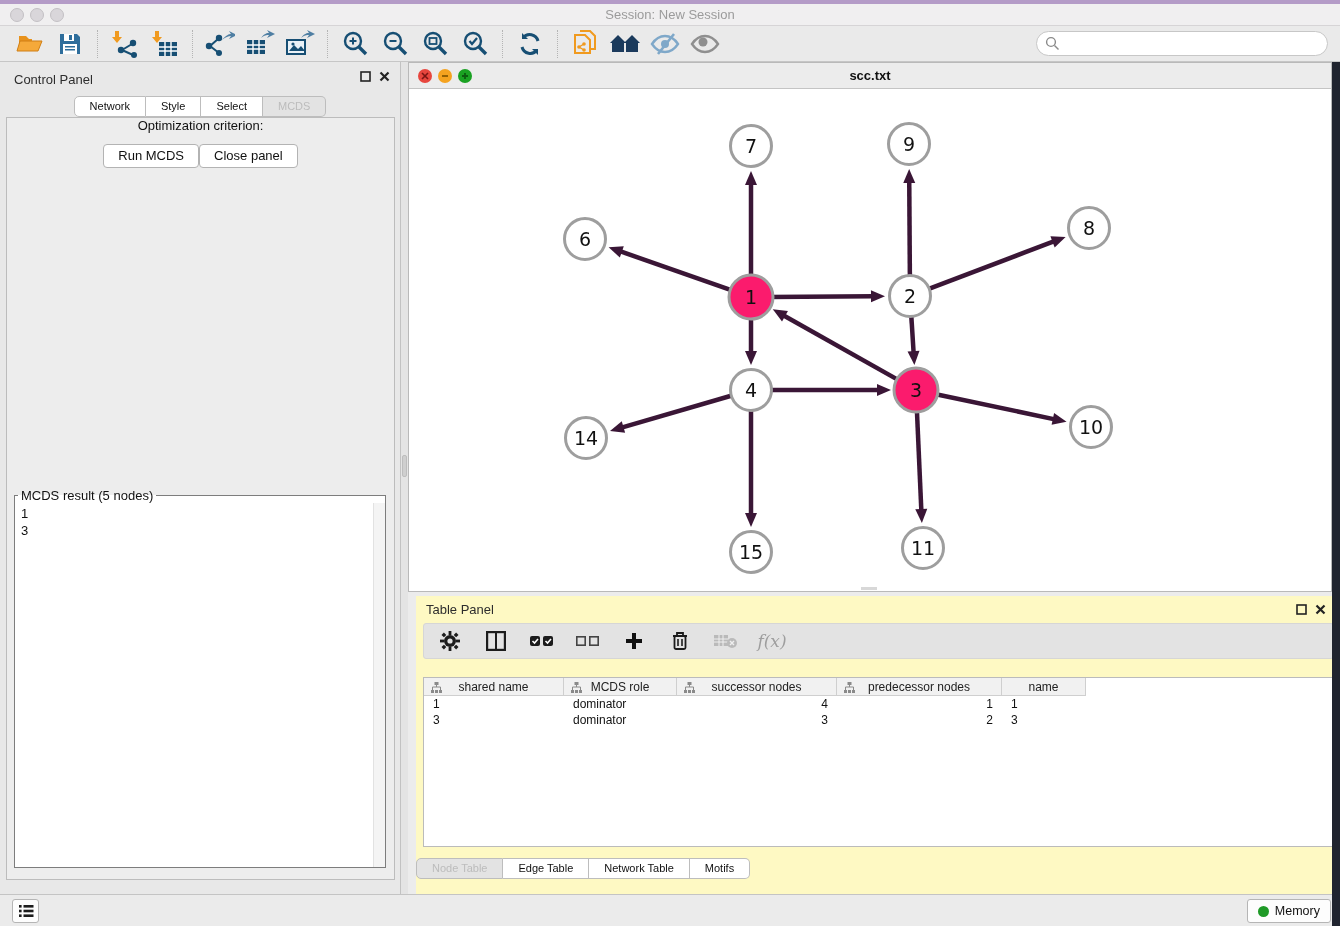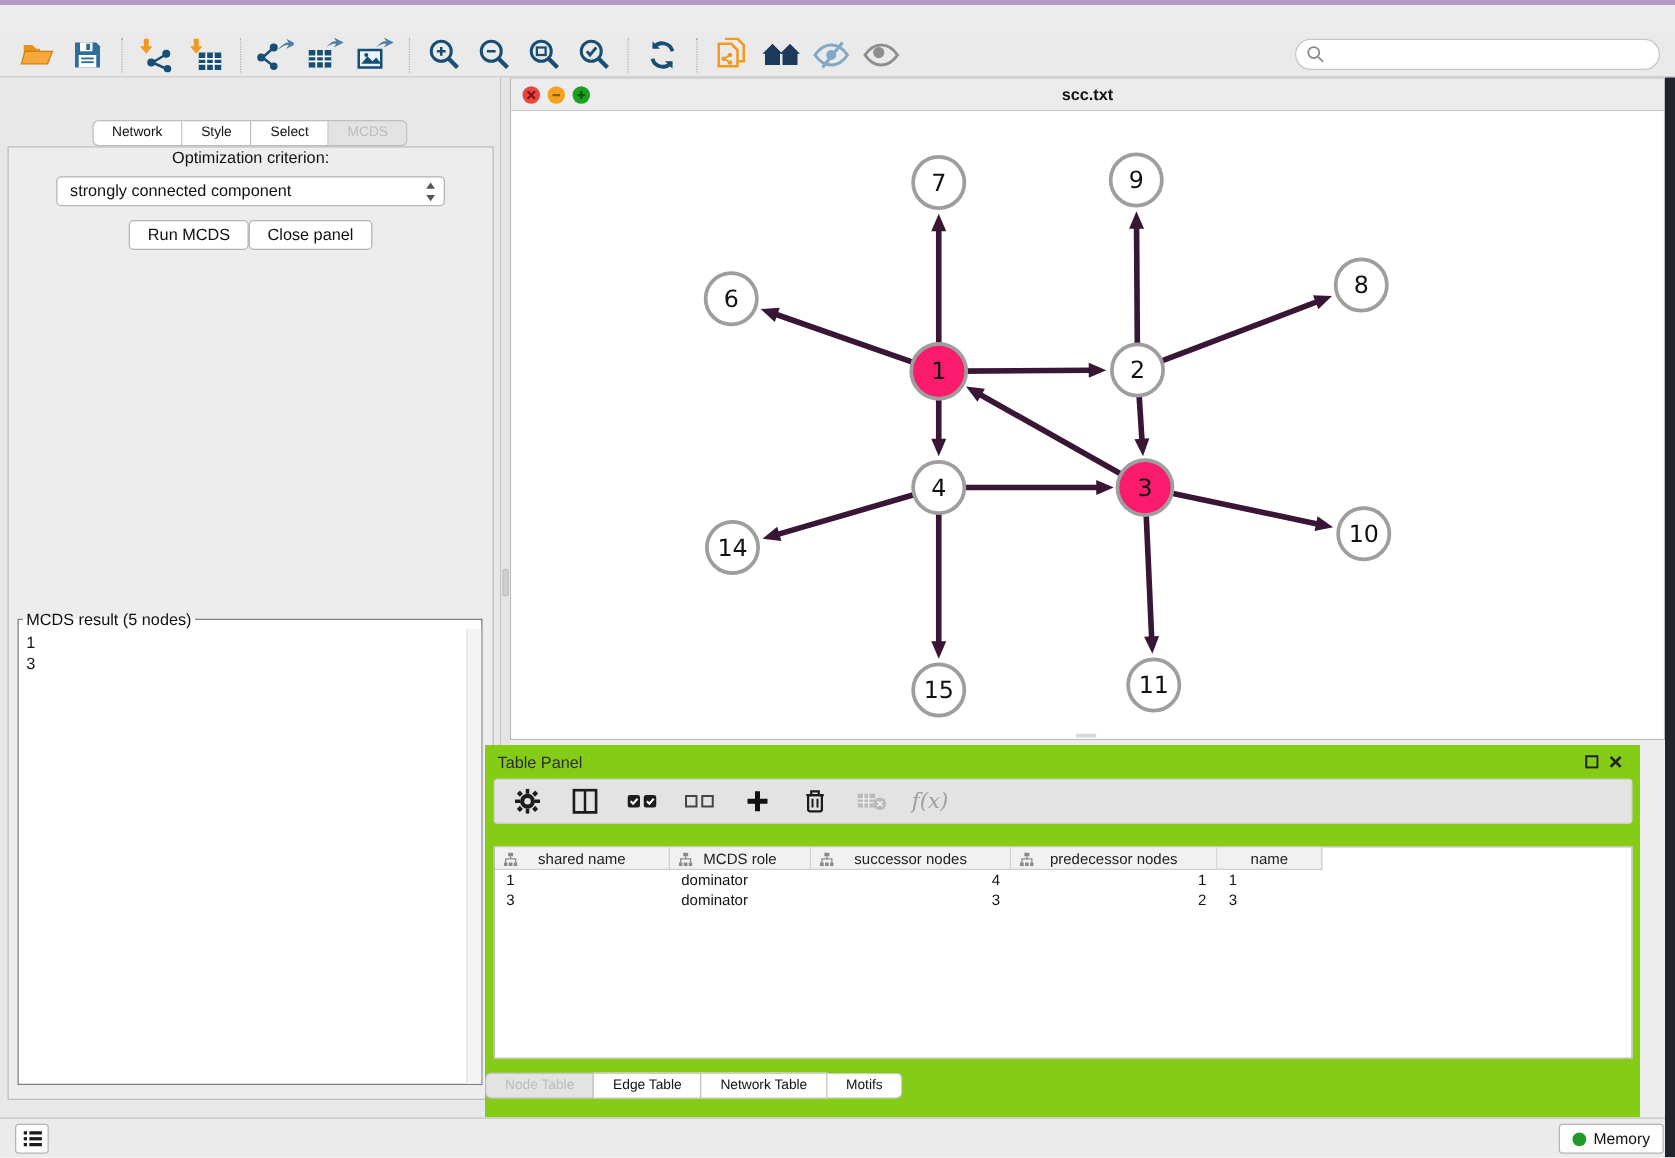--- a/index.html
+++ b/index.html
@@ -45,21 +45,21 @@
   .nw-title { position:absolute; left:0; right:0; top:5px; text-align:center; font-size:13px; color:#111; }
   .light { position:absolute; top:6px; width:14px; height:14px; border-radius:50%; display:flex; align-items:center; justify-content:center; }
   .nw-canvas { position:relative; width:922px; height:502px; background:#fff; overflow:hidden; }
   .nw-grip { position:absolute; left:452px; bottom:1px; width:16px; height:3px; background:#d8d8d8; }
 
   
   .v-gutter { position:absolute; left:401px; top:62px; width:7px; height:832px; background:#e4e4e4; }
   .v-grab { position:absolute; left:1px; top:393px; width:5px; height:22px; background:#cfcfcf; border:1px solid #bdbdbd; border-radius:2px; }
 
   
-  .table-panel { position:absolute; left:388px; top:596px; width:924px; height:298px; background:#84cc16; }
+  .table-panel { position:absolute; left:416px; top:596px; width:924px; height:298px; background:#fef9c3; }
   .tp-title { position:absolute; left:10px; top:6px; font-size:13px; color:#2d2d2d; }
   .tp-toolbar { position:absolute; left:7px; top:27px; width:911px; height:36px; background:#e3e3e3; border:1px solid #d6d6d6; border-radius:3px; display:flex; align-items:center; padding-left:10px; }
   .tp-ico { width:32px; height:26px; display:flex; align-items:center; justify-content:center; margin-right:14px; }
   .fx { font-family:"DejaVu Serif",serif; font-style:italic; font-size:17px; color:#9e9e9e; }
   .table-box { position:absolute; left:7px; top:81px; width:911px; height:170px; background:#fff; border:1px solid #bbbbbb; }
   .thead { display:flex; height:18px; }
   .th { position:relative; height:18px; background:#f1f1f1; border-right:1px solid #cfcfcf; border-bottom:1px solid #cfcfcf; font-size:12px; color:#222; display:flex; align-items:center; justify-content:center; }
   .th .h-ico { position:absolute; left:7px; top:4px; }
   .trow { display:flex; height:16px; font-size:12px; color:#111; }
   .td { padding:1px 9px 0; white-space:nowrap; overflow:hidden; }
@@ -73,20 +73,26 @@
 
   .desktop-strip { position:absolute; right:0; top:62px; width:8px; height:864px; background:#20242f; }
 </style>
 </head>
 <body>
 
 <div class="screen">
 
   <div class="purple-strip"></div>
 
+  <div class="titlebar">
+    <div class="tl-dot" style="left:10px"></div>
+    <div class="tl-dot" style="left:30px"></div>
+    <div class="tl-dot" style="left:50px"></div>
+    <div class="title-text">Session: New Session</div>
+  </div>
 
   <div class="toolbar">
     <div class="tb-icon">
       <svg width="28" height="24" viewBox="0 0 28 24">
           <path d="M2 4h8l3 3h3v2H6L3 19V4z" fill="#e8921c"></path>
           <path d="M4 9h22l-4 10H1z" fill="#f5a93a" stroke="#d07f14" stroke-width="1"></path>
         </svg>
     </div>
     <div class="tb-icon">
       <svg width="24" height="24" viewBox="0 0 24 24">
@@ -210,37 +216,39 @@
     </div>
     <div class="search-wrap">
       <svg width="15" height="15" viewBox="0 0 15 15">
           <circle cx="6" cy="6" r="4.4" fill="none" stroke="#8a8a8a" stroke-width="1.4"></circle>
           <path d="M9.5 9.5l4 4" stroke="#8a8a8a" stroke-width="1.4"></path>
         </svg>
     </div>
   </div>
 
   <div class="control-panel">
+    <div class="cp-header">
+      <span class="cp-title">Control Panel</span>
+      <span class="panel-btns">
+        <svg width="11" height="11" viewBox="0 0 11 11">
+            <rect x="1" y="1" width="9" height="9" fill="none" stroke="#222" stroke-width="1.6"></rect>
+          </svg>
+        <svg width="11" height="11" viewBox="0 0 11 11">
+            <path d="M1.5 1.5l8 8M9.5 1.5l-8 8" stroke="#222" stroke-width="2.2"></path>
+          </svg>
+      </span>
+    </div>
     <div class="tabs-row" id="cp-tabs">
         <div class="tab">Network</div>
         <div class="tab">Style</div>
         <div class="tab">Select</div>
         <div class="tab disabled">MCDS</div>
       </div>
     <div class="cp-content">
       <div class="opt-label">Optimization criterion:</div>
-      <div class="dropdown">
-        <span>strongly connected component</span>
-        <span class="dd-arrows">
-          <svg width="9" height="17" viewBox="0 0 9 17">
-              <path d="M4.5 1L8 6H1z" fill="#555"></path>
-              <path d="M4.5 16L1 11h7z" fill="#555"></path>
-            </svg>
-        </span>
-      </div>
       <div class="btn-row">
         <button class="mac-btn">Run MCDS</button>
         <button class="mac-btn">Close panel</button>
       </div>
       <fieldset class="result-box">
         <legend>MCDS result (5 nodes)</legend>
         <div class="result-inner">
           <div class="result-lines" id="result-lines">
               <div>1</div>
               <div>3</div>

